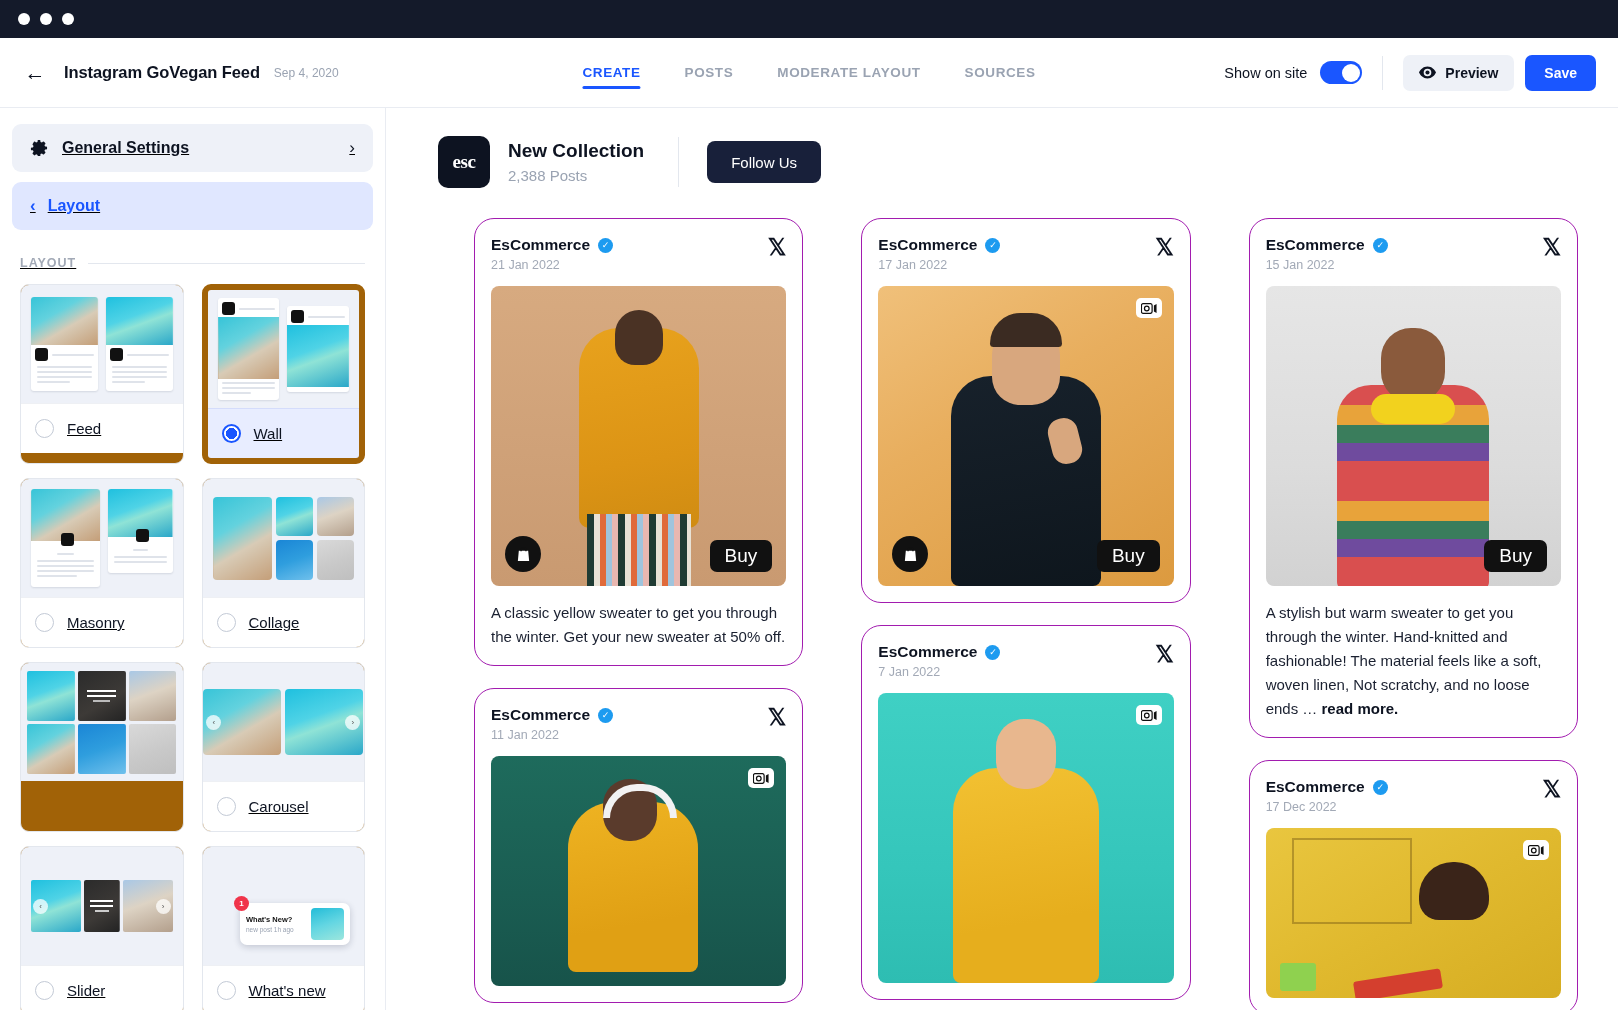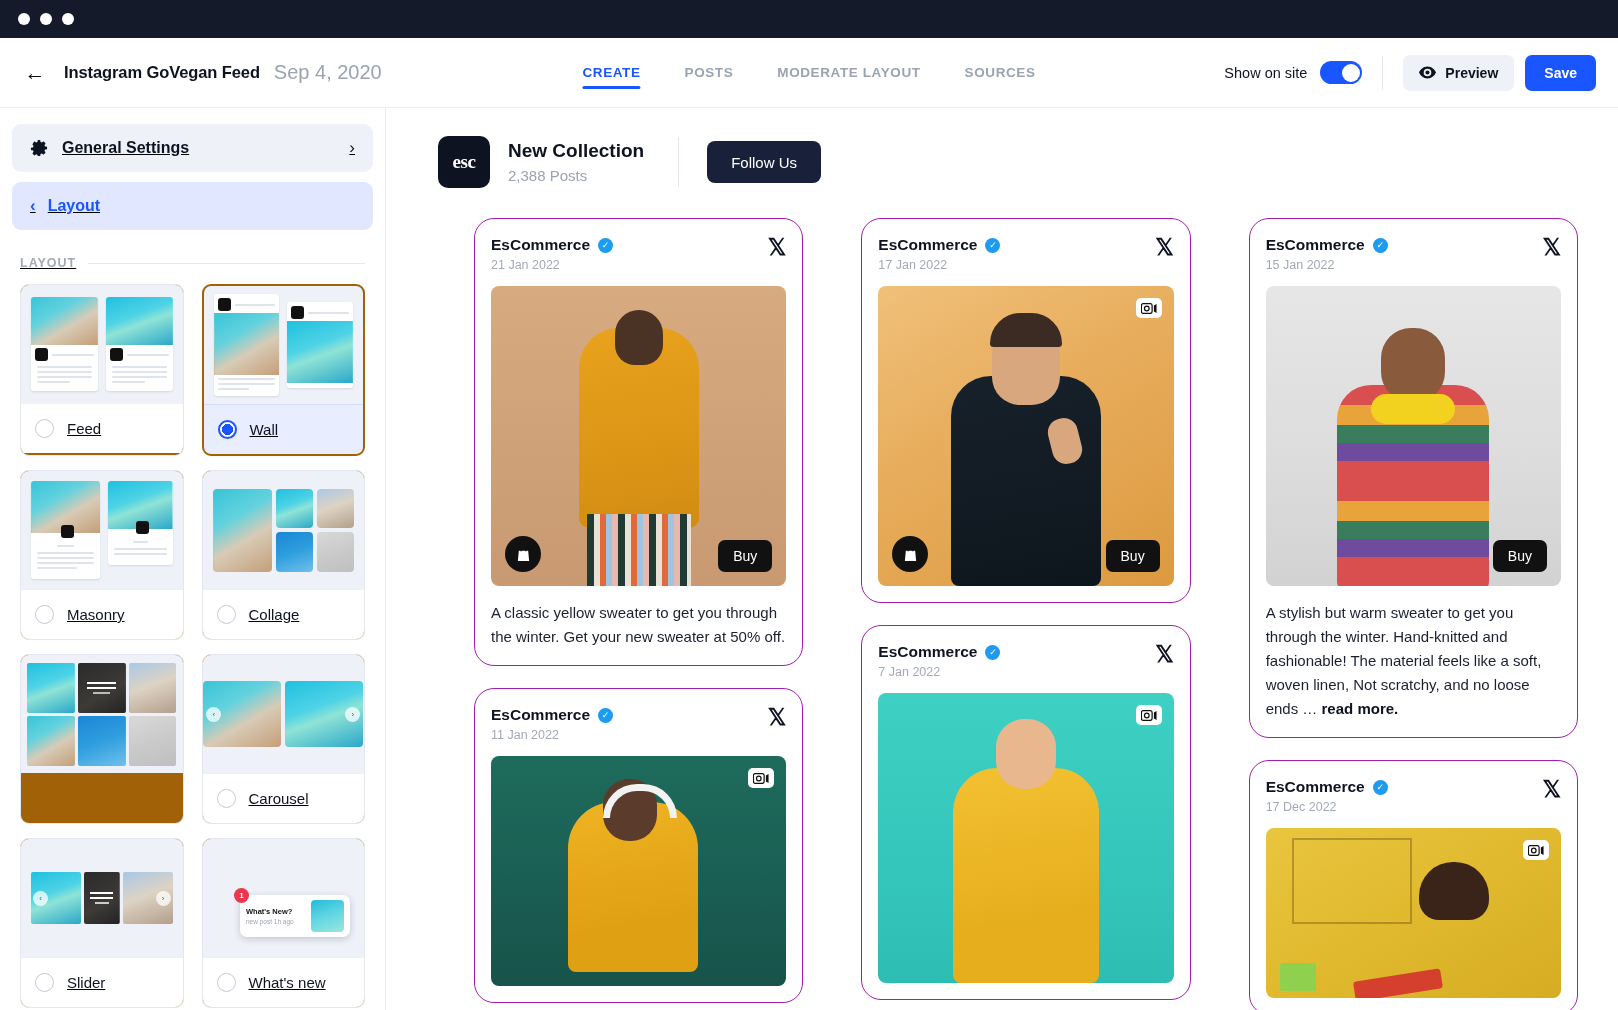--- a/index.html
+++ b/index.html
@@ -20,21 +20,21 @@
   
   .appbar {
     height: 70px; background: #fff; border-bottom: 1px solid #e9ecf2;
     display: flex; align-items: center; padding: 0 22px; position: relative;
   }
   .back-arrow {
     width: 26px; height: 26px; display: flex; align-items: center; justify-content: center;
     color: #0d1321; font-size: 21px; cursor: pointer; margin-right: 16px;
   }
   .doc-title { font-size: 16.5px; font-weight: 700; color: #0d1321; letter-spacing: -.1px;}
-  .doc-date { font-size: 20px; color: #9aa3b2; margin-left: 14px; }
+  .doc-date { font-size: 12px; color: #9aa3b2; margin-left: 14px; }
 
   .tabs {
     position: absolute; left: 50%; transform: translateX(-50%);
     display: flex; align-items: flex-end; gap: 44px; height: 100%;
   }
   .tab {
     font-size: 13.5px; font-weight: 700; letter-spacing: .6px;
     color: #9aa3b2; cursor: pointer; position: relative;
     height: 100%; display: flex; align-items: center;
   }
@@ -97,21 +97,21 @@
   }
   .section-head .rule { flex: 1; height: 1px; background: #e3e7ee; }
 
   .layout-grid {
     display: grid; grid-template-columns: 1fr 1fr; gap: 14px 18px; padding: 0 8px;
   }
   .lay-card {
     border: 1px solid #e3e7ee; border-radius: 9px; overflow: hidden;
     background: #a16207; cursor: pointer;
   }
-  .lay-card.selected { border: 2px solid #a16207; }
+  .lay-card.selected { border: 6px solid #a16207; }
   .lay-preview {
     background: #eef1f8; height: 118px; display: flex; align-items: center;
     justify-content: center; padding: 10px; gap: 8px; position: relative;
   }
   .lay-foot {
     height: 50px; display: flex; align-items: center; padding: 0 14px; gap: 13px;
     background: #fff; border-top: 1px solid #eef0f4;
   }
   .lay-card.selected .lay-foot { background: #e8edff; border-top-color: #d4dcfb;}
   .radio {
@@ -204,21 +204,21 @@
   }
   .media .img { width: 100%; display: block; }
   .badge-bag {
     position: absolute; left: 14px; bottom: 14px; width: 36px; height: 36px;
     border-radius: 50%; background: #111; display: flex; align-items: center;
     justify-content: center;
   }
   .badge-buy {
     position: absolute; right: 14px; bottom: 14px; background: #111; color: #fff;
     border: none; border-radius: 7px; height: 32px; padding: 0 15px;
-    font-size: 14px; cursor: pointer; font-family: inherit;
+    font-size: 19px; cursor: pointer; font-family: inherit;
   }
   .badge-carousel {
     position: absolute; right: 12px; top: 12px; width: 26px; height: 20px;
     border-radius: 5px; background: #fff; display: flex; align-items: center;
     justify-content: center;
   }
   .caption {
     font-size: 15px; line-height: 1.6; color: #1a2030; margin-top: 15px;
   }
   .caption b { font-weight: 700; color: #0d1321; }

